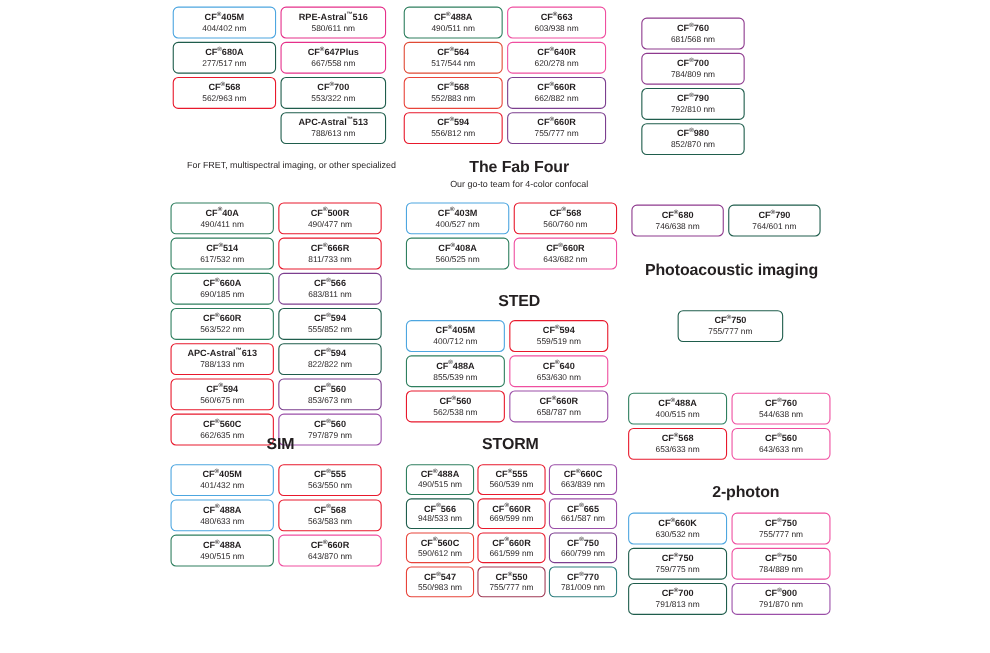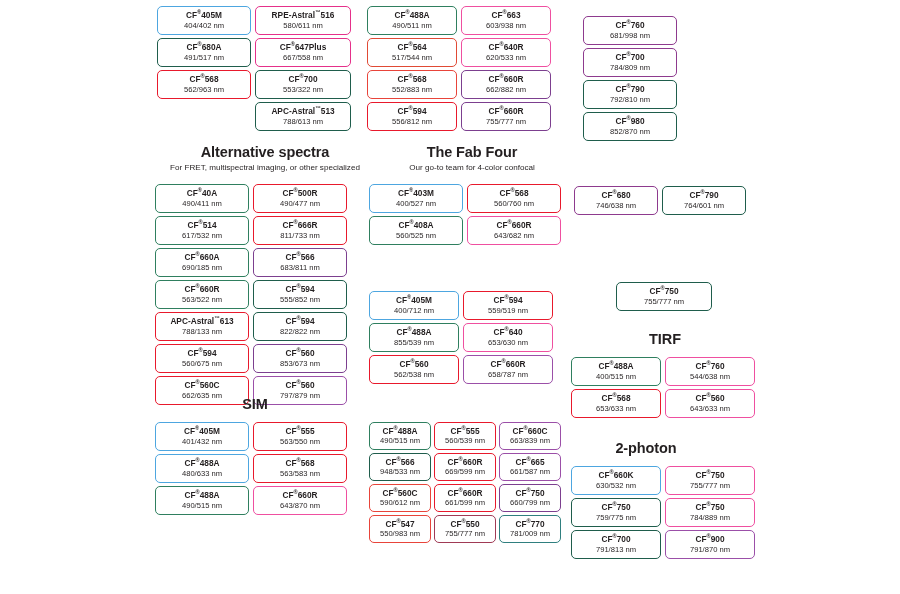--- a/index.html
+++ b/index.html
@@ -82,21 +82,21 @@
 
   <div class="block" style="left:157px;top:6px;">
     <div class="grid" style="gap:4px;">
       <div class="col">
           <div class="card gap" style="border-color: rgb(77, 166, 224); width: 94px; height: 29px;">
             <div class="nm">CF<sup>®</sup>405M</div>
             <div class="wl">404/402 nm</div>
           </div>
           <div class="card gap" style="border-color: rgb(31, 93, 76); width: 94px; height: 29px;">
             <div class="nm">CF<sup>®</sup>680A</div>
-            <div class="wl">491/517 nm</div>
+            <div class="wl">277/517 nm</div>
           </div>
           <div class="card gap" style="border-color: rgb(232, 25, 44); width: 94px; height: 29px;">
             <div class="nm">CF<sup>®</sup>568</div>
             <div class="wl">562/963 nm</div>
           </div>
         </div>
       <div class="col">
           <div class="card gap" style="border-color: rgb(229, 48, 138); width: 96px; height: 29px;">
             <div class="nm">RPE-Astral<sup>™</sup>516</div>
             <div class="wl">580/611 nm</div>
@@ -136,58 +136,57 @@
             <div class="wl">556/812 nm</div>
           </div>
         </div>
       <div class="col">
           <div class="card gap" style="border-color: rgb(239, 79, 160); width: 90px; height: 29px;">
             <div class="nm">CF<sup>®</sup>663</div>
             <div class="wl">603/938 nm</div>
           </div>
           <div class="card gap" style="border-color: rgb(239, 79, 160); width: 90px; height: 29px;">
             <div class="nm">CF<sup>®</sup>640R</div>
-            <div class="wl">620/533 nm</div>
+            <div class="wl">620/278 nm</div>
           </div>
           <div class="card gap" style="border-color: rgb(124, 63, 143); width: 90px; height: 29px;">
             <div class="nm">CF<sup>®</sup>660R</div>
             <div class="wl">662/882 nm</div>
           </div>
           <div class="card gap" style="border-color: rgb(124, 63, 143); width: 90px; height: 29px;">
             <div class="nm">CF<sup>®</sup>660R</div>
             <div class="wl">755/777 nm</div>
           </div>
         </div>
     </div>
   </div>
   <div class="block" style="left:583px;top:16px;">
     <div class="grid">
       <div class="col">
           <div class="card gap" style="border-color: rgb(142, 58, 142); width: 94px; height: 29px;">
             <div class="nm">CF<sup>®</sup>760</div>
-            <div class="wl">681/998 nm</div>
+            <div class="wl">681/568 nm</div>
           </div>
           <div class="card gap" style="border-color: rgb(142, 58, 142); width: 94px; height: 29px;">
             <div class="nm">CF<sup>®</sup>700</div>
             <div class="wl">784/809 nm</div>
           </div>
           <div class="card gap" style="border-color: rgb(31, 93, 76); width: 94px; height: 29px;">
             <div class="nm">CF<sup>®</sup>790</div>
             <div class="wl">792/810 nm</div>
           </div>
           <div class="card gap" style="border-color: rgb(31, 93, 76); width: 94px; height: 29px;">
             <div class="nm">CF<sup>®</sup>980</div>
             <div class="wl">852/870 nm</div>
           </div>
         </div>
     </div>
   </div>
 
   <div class="block" style="left:150px;top:144px;width:230px;">
-    <div class="sec-title">Alternative spectra</div>
     <div class="sec-sub">For FRET, multispectral imaging, or other specialized</div>
   </div>
   <div class="block" style="left:155px;top:184px;">
     <div class="grid" style="gap:4px;">
       <div class="col">
           <div class="card gap" style="border-color: rgb(47, 127, 95); width: 94px; height: 29px;">
             <div class="nm">CF<sup>®</sup>40A</div>
             <div class="wl">490/411 nm</div>
           </div>
           <div class="card gap" style="border-color: rgb(47, 127, 95); width: 94px; height: 29px;">
@@ -270,20 +269,23 @@
             <div class="wl">560/760 nm</div>
           </div>
           <div class="card gap" style="border-color: rgb(239, 79, 160); width: 94px; height: 29px;">
             <div class="nm">CF<sup>®</sup>660R</div>
             <div class="wl">643/682 nm</div>
           </div>
         </div>
     </div>
   </div>
 
+  <div class="block" style="left:372px;top:266px;width:200px;">
+    <div class="sec-title">STED</div>
+  </div>
   <div class="block" style="left:369px;top:291px;">
     <div class="grid" style="gap:4px;">
       <div class="col">
           <div class="card gap" style="border-color: rgb(77, 166, 224); width: 90px; height: 29px;">
             <div class="nm">CF<sup>®</sup>405M</div>
             <div class="wl">400/712 nm</div>
           </div>
           <div class="card gap" style="border-color: rgb(47, 127, 95); width: 90px; height: 29px;">
             <div class="nm">CF<sup>®</sup>488A</div>
             <div class="wl">855/539 nm</div>
@@ -320,34 +322,34 @@
         </div>
       <div class="col">
           <div class="card gap" style="border-color: rgb(31, 93, 76); width: 84px; height: 29px;">
             <div class="nm">CF<sup>®</sup>790</div>
             <div class="wl">764/601 nm</div>
           </div>
         </div>
     </div>
   </div>
 
+  <div class="block" style="left:585px;top:238px;width:160px;">
+    <div class="sec-title wrap">Photoacoustic imaging</div>
+  </div>
   <div class="block" style="left:616px;top:282px;">
     <div class="grid">
       <div class="col">
           <div class="card gap" style="border-color: rgb(31, 93, 76); width: 96px; height: 29px;">
             <div class="nm">CF<sup>®</sup>750</div>
             <div class="wl">755/777 nm</div>
           </div>
         </div>
     </div>
   </div>
 
-  <div class="block" style="left:585px;top:331px;width:160px;">
-    <div class="sec-title">TIRF</div>
-  </div>
   <div class="block" style="left:571px;top:357px;">
     <div class="grid" style="gap:4px;">
       <div class="col">
           <div class="card gap" style="border-color: rgb(47, 127, 95); width: 90px; height: 29px;">
             <div class="nm">CF<sup>®</sup>488A</div>
             <div class="wl">400/515 nm</div>
           </div>
           <div class="card gap" style="border-color: rgb(232, 25, 44); width: 90px; height: 29px;">
             <div class="nm">CF<sup>®</sup>568</div>
             <div class="wl">653/633 nm</div>
@@ -395,20 +397,23 @@
             <div class="wl">563/583 nm</div>
           </div>
           <div class="card gap" style="border-color: rgb(239, 79, 160); width: 94px; height: 29px;">
             <div class="nm">CF<sup>®</sup>660R</div>
             <div class="wl">643/870 nm</div>
           </div>
         </div>
     </div>
   </div>
 
+  <div class="block" style="left:369px;top:396px;width:190px;">
+    <div class="sec-title">STORM</div>
+  </div>
   <div class="block" style="left:369px;top:422px;">
     <div class="grid" style="gap:3px;">
       <div class="col">
           <div class="card gap" style="border-color: rgb(47, 127, 95); width: 62px; height: 28px;">
             <div class="nm">CF<sup>®</sup>488A</div>
             <div class="wl">490/515 nm</div>
           </div>
           <div class="card gap" style="border-color: rgb(31, 93, 76); width: 62px; height: 28px;">
             <div class="nm">CF<sup>®</sup>566</div>
             <div class="wl">948/533 nm</div>
@@ -454,21 +459,21 @@
             <div class="wl">660/799 nm</div>
           </div>
           <div class="card gap" style="border-color: rgb(47, 127, 127); width: 62px; height: 28px;">
             <div class="nm">CF<sup>®</sup>770</div>
             <div class="wl">781/009 nm</div>
           </div>
         </div>
     </div>
   </div>
 
-  <div class="block" style="left:566px;top:440px;width:160px;">
+  <div class="block" style="left:598px;top:440px;width:160px;">
     <div class="sec-title">2-photon</div>
   </div>
   <div class="block" style="left:571px;top:466px;">
     <div class="grid" style="gap:4px;">
       <div class="col">
           <div class="card gap" style="border-color: rgb(77, 166, 224); width: 90px; height: 29px;">
             <div class="nm">CF<sup>®</sup>660K</div>
             <div class="wl">630/532 nm</div>
           </div>
           <div class="card gap" style="border-color: rgb(31, 93, 76); width: 90px; height: 29px;">

